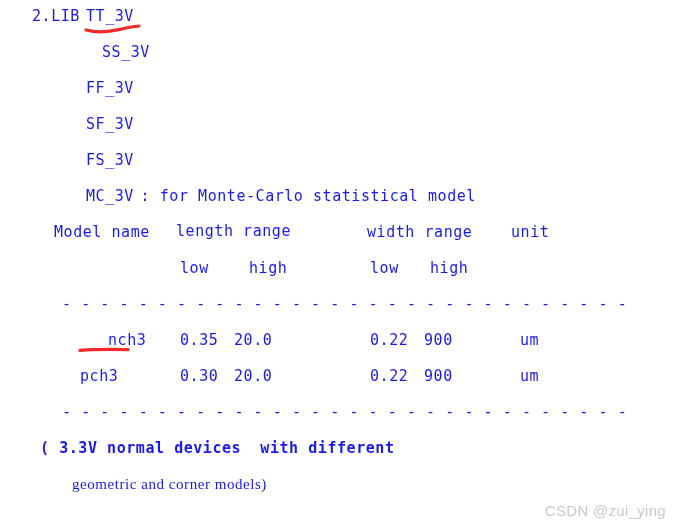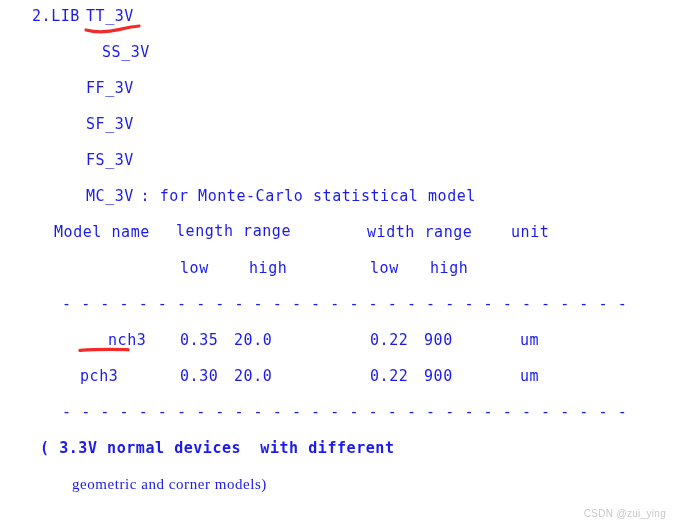--- a/index.html
+++ b/index.html
@@ -54,21 +54,21 @@
     display: block;
     overflow: visible;
   }
 
   
   #watermark {
     position: absolute;
     right: 14px;
     bottom: 8px;
     font-family: "Liberation Sans", "DejaVu Sans", sans-serif;
-    font-size: 10px;
+    font-size: 15px;
     color: #c9c9c9;
     letter-spacing: 0.3px;
     white-space: pre;
     user-select: none;
   }
 </style>
 </head>
 <body>
 
 <div id="doc">

